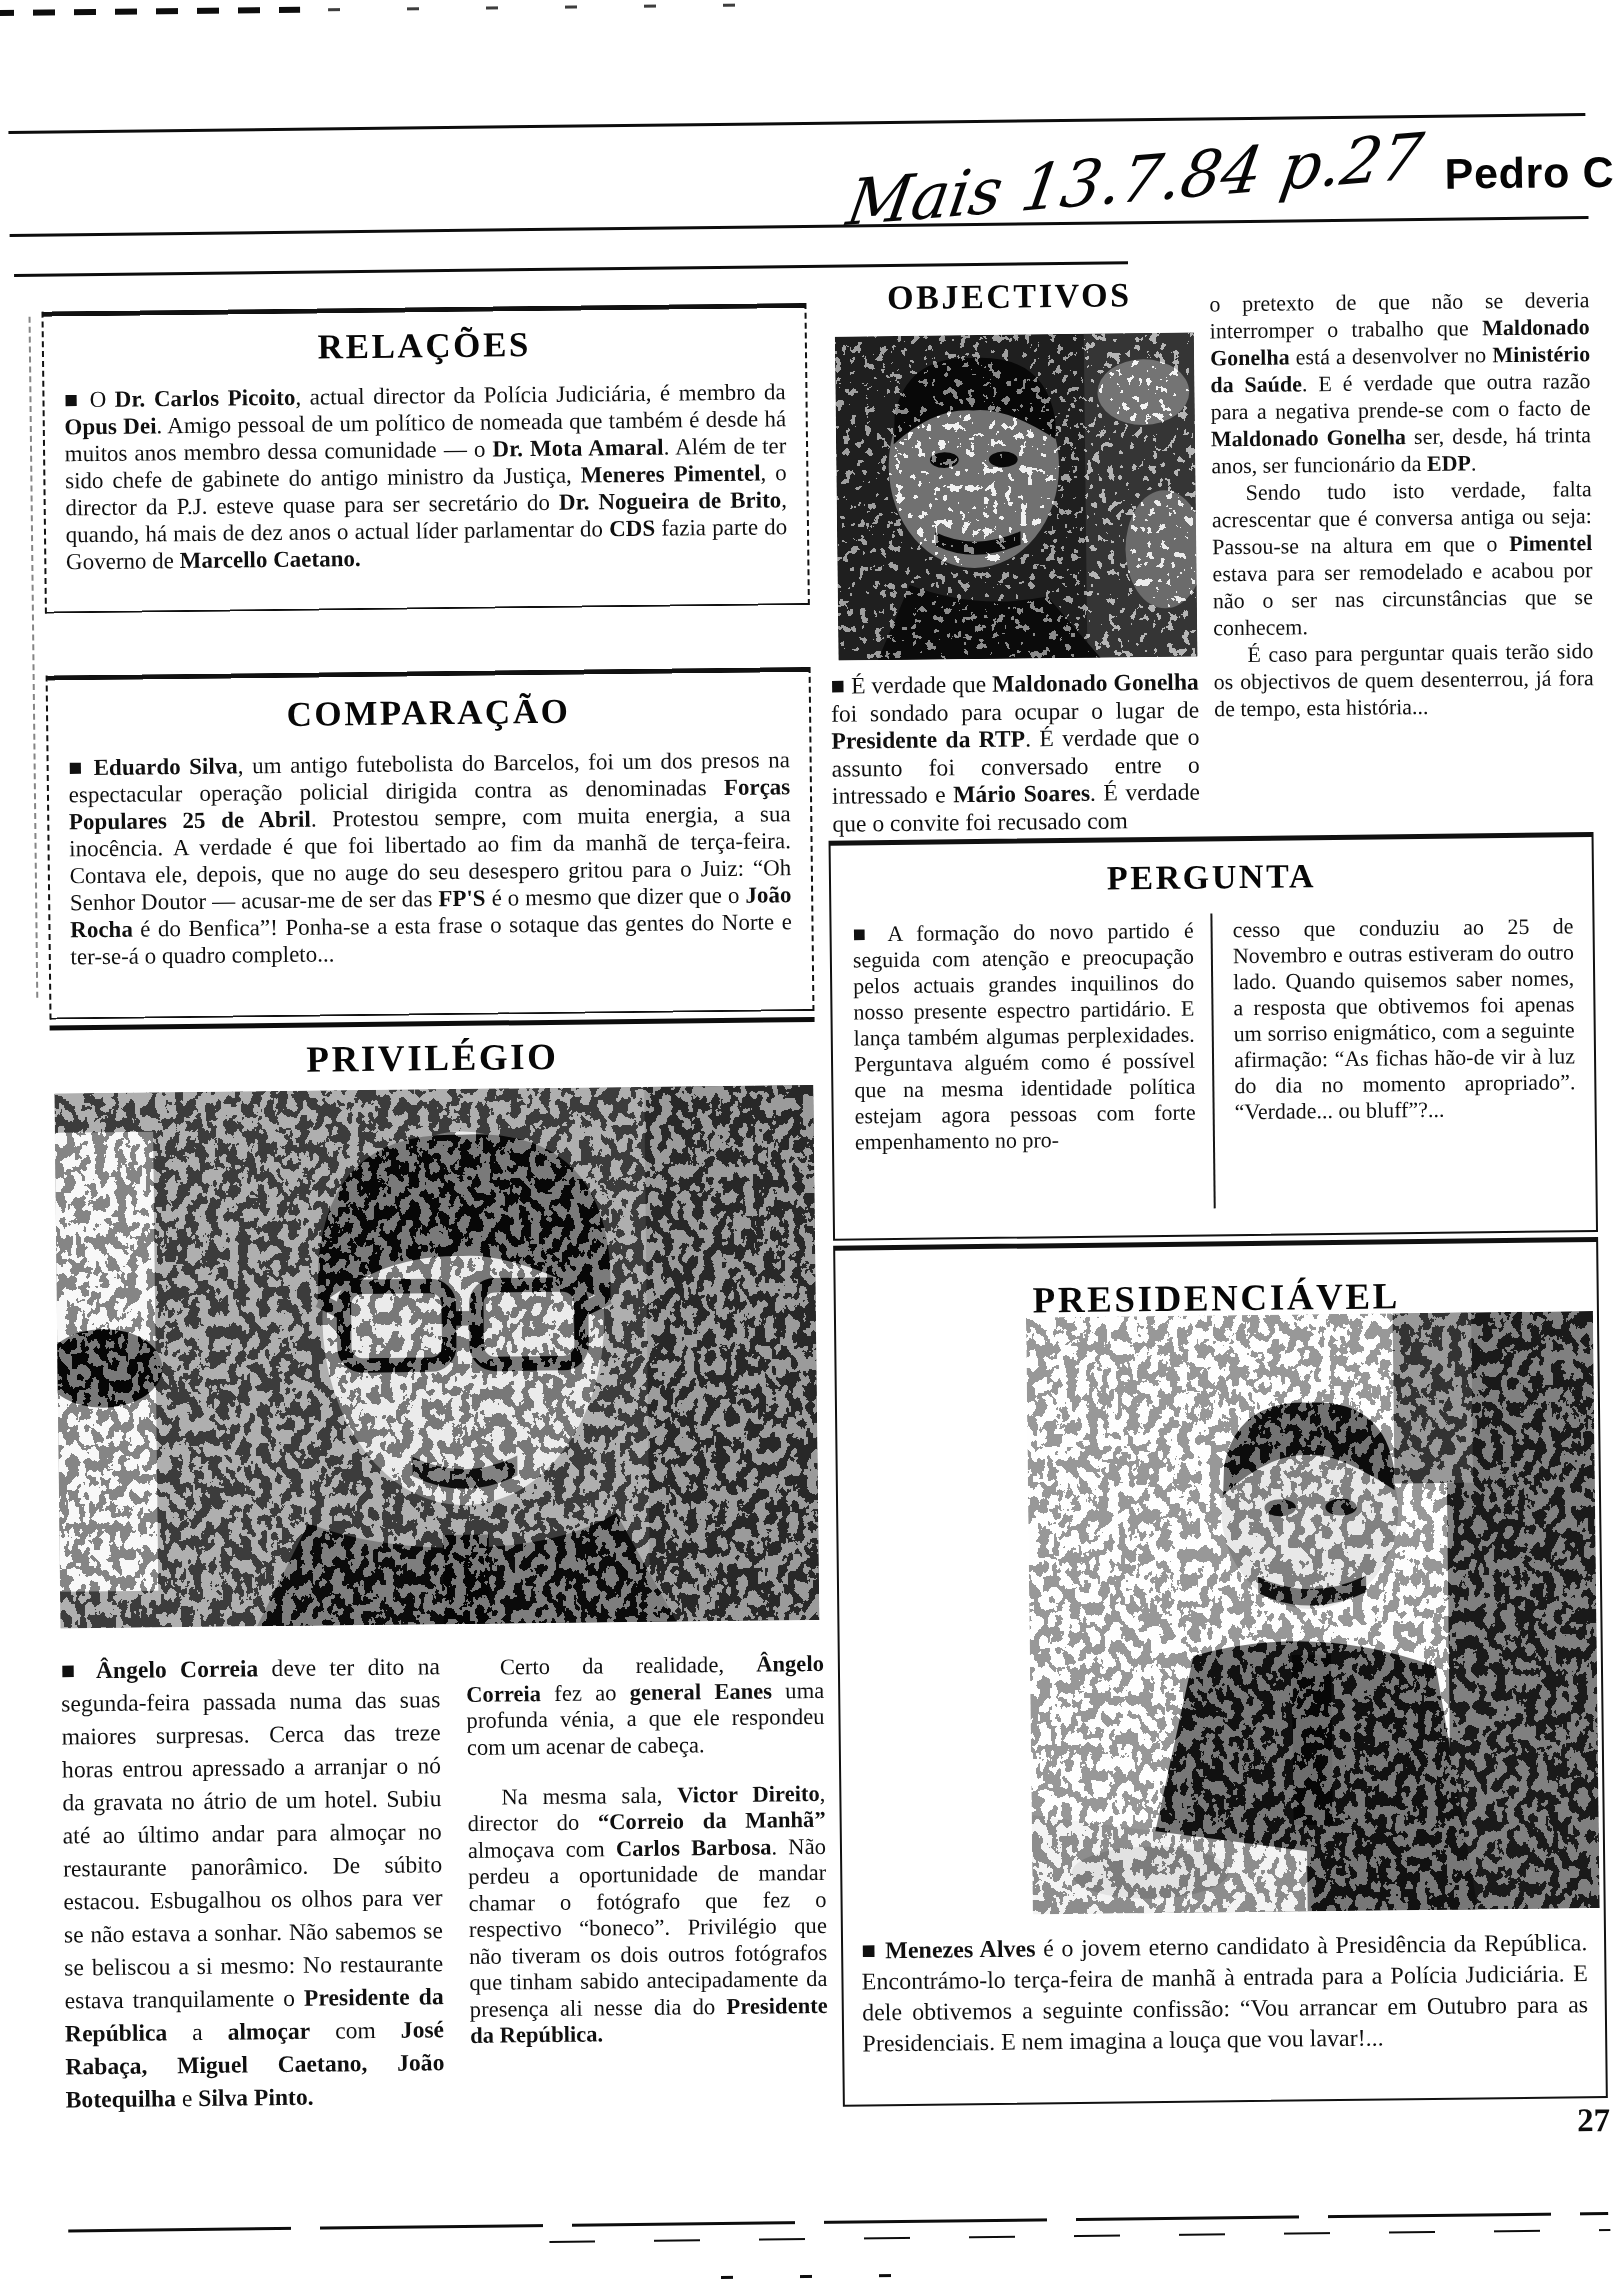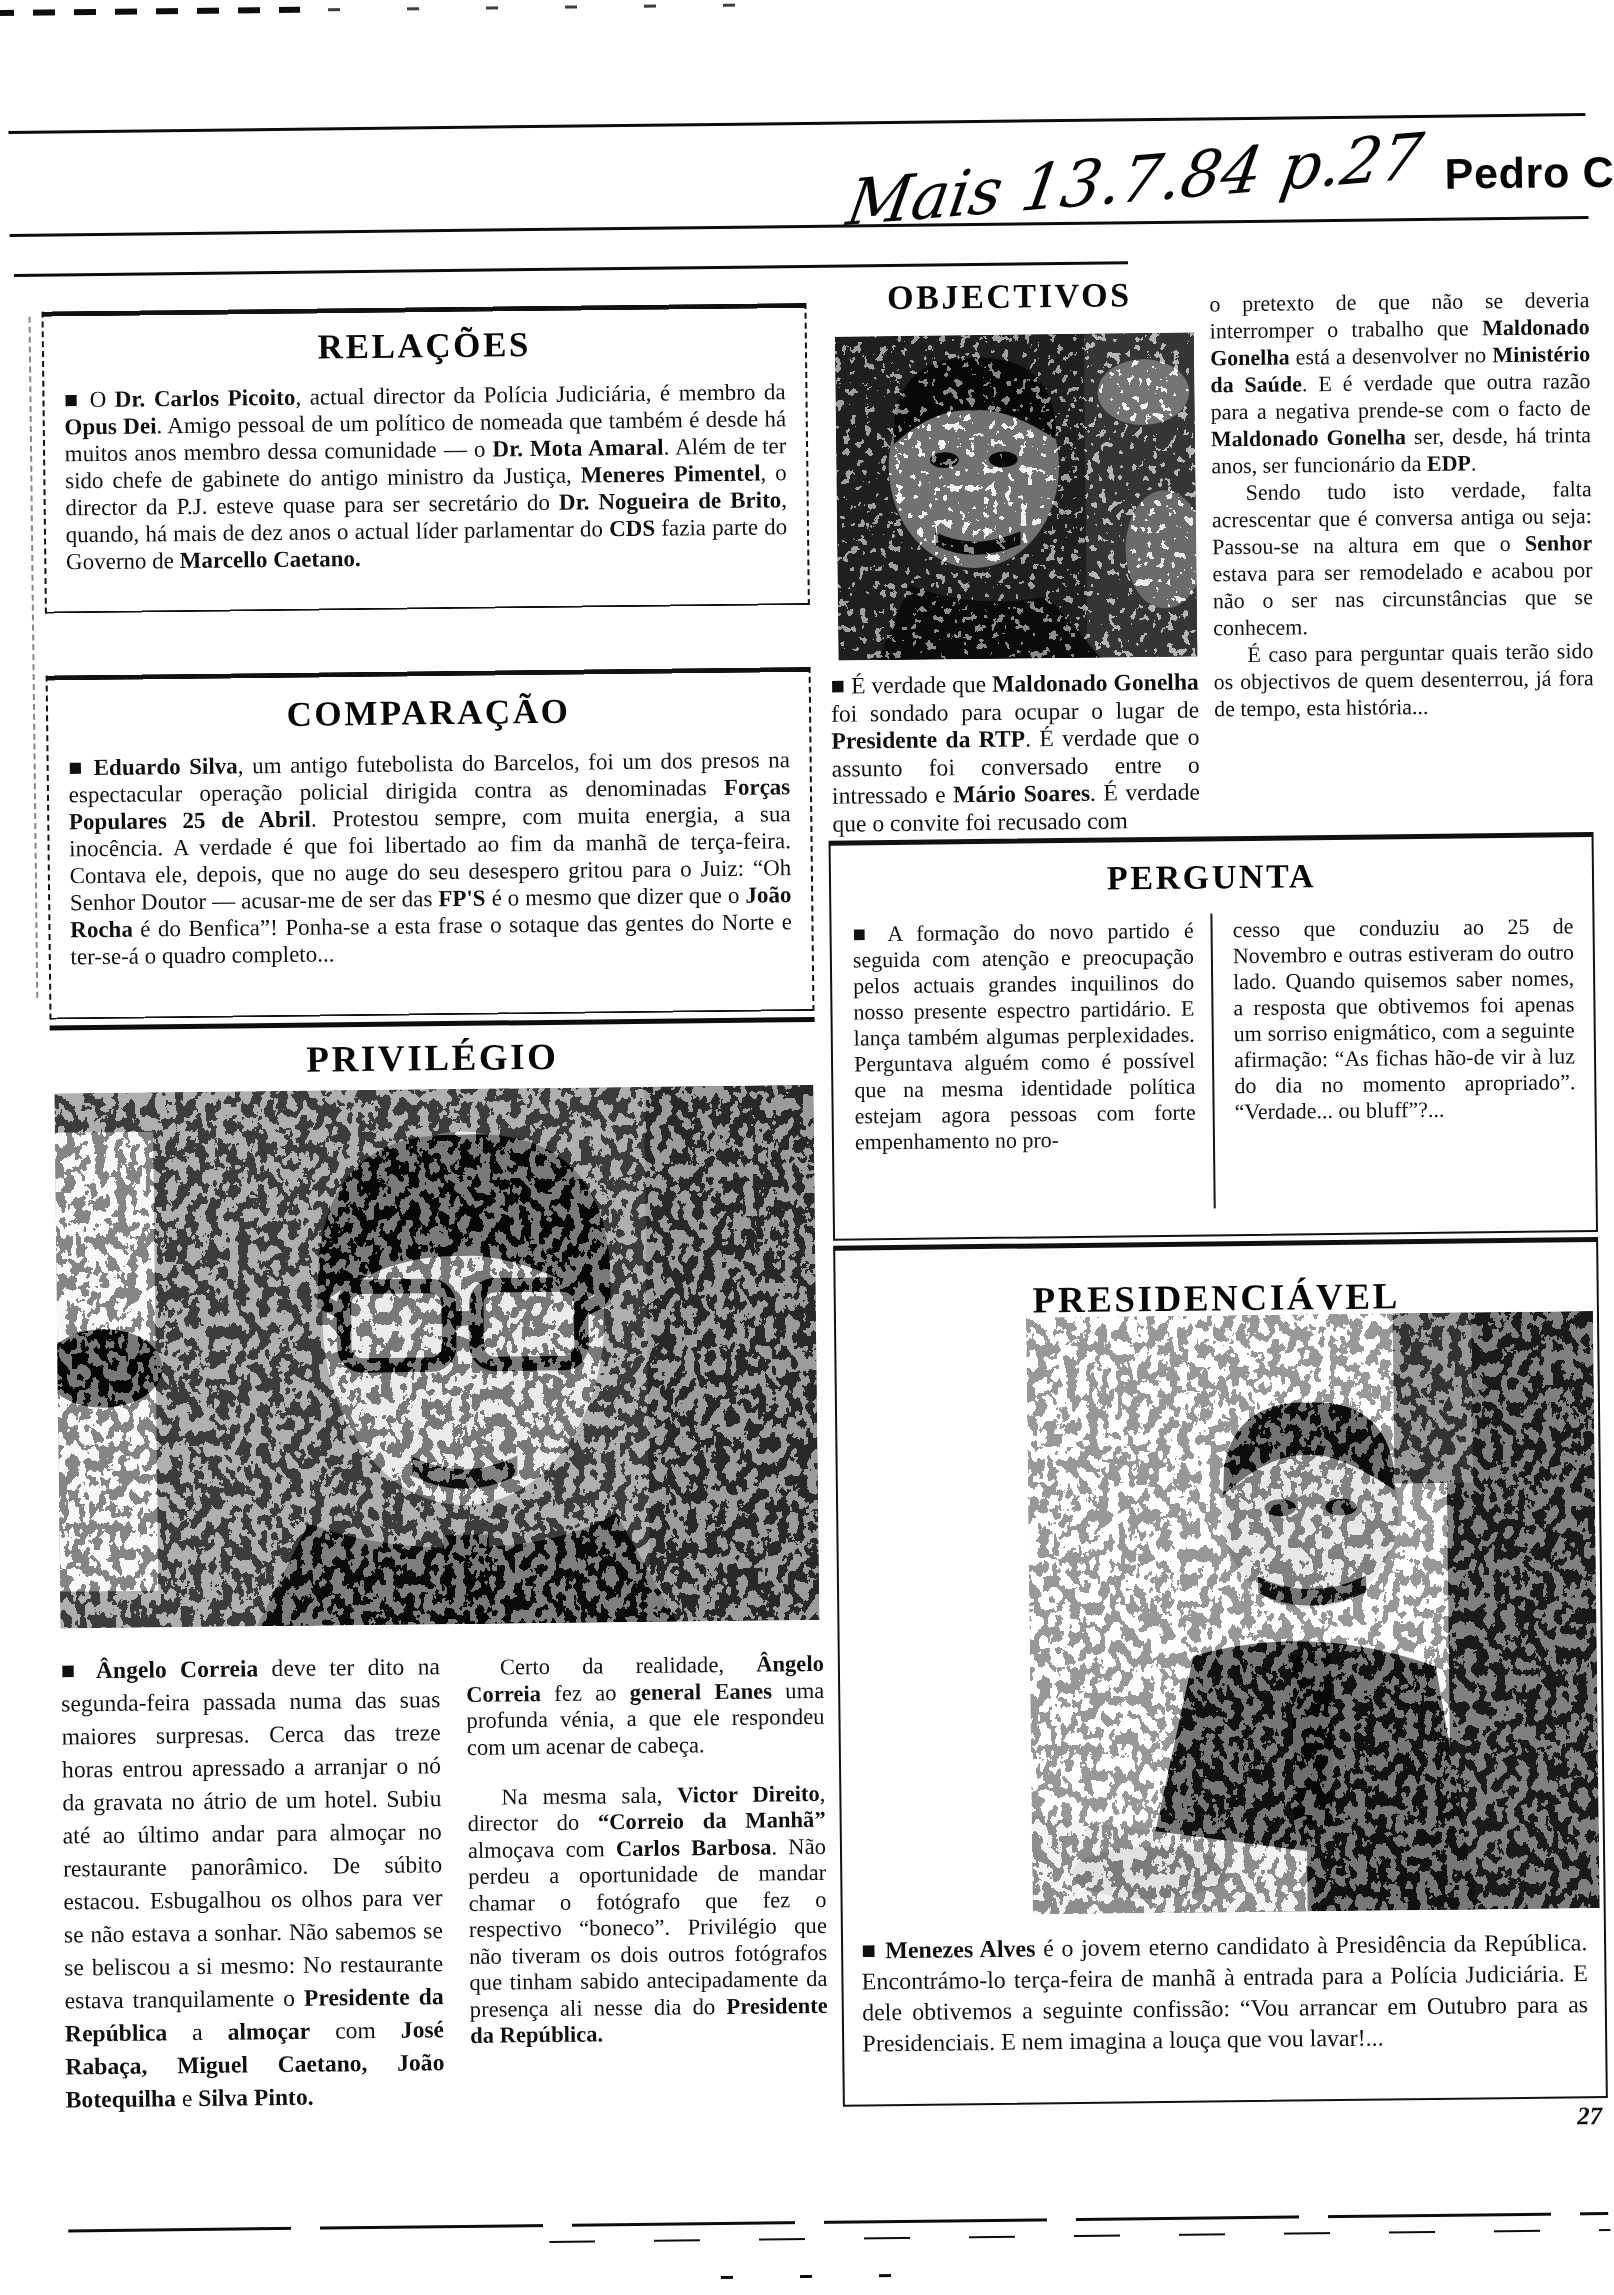--- a/index.html
+++ b/index.html
@@ -13,21 +13,21 @@
   .rule{background:#0d0d0d;}
   .dash-row{background:repeating-linear-gradient(90deg,#0d0d0d 0 22px,transparent 22px 41px);}
   .sparse-row{background:repeating-linear-gradient(90deg,#0d0d0d 0 11.8px,transparent 11.8px 79px);}
   .box{position:absolute;border:2px solid #111;border-top-width:5.2px;background:#fff;}
   .box.dashleft{border-left-style:dashed;border-right-style:dashed;}
   .sec-title{display:block;text-align:center;font-weight:bold;letter-spacing:2.6px;color:#080808;}
   .body-txt{ text-align:justify;color:#101010; }
   .body-txt b{font-weight:bold;}
   .indent{text-indent:34px;}
   .photo-svg{position:absolute;display:block;}
-  .pagenum{font-weight:bold;font-size:25px;font-family:"Liberation Serif",serif;font-style:italic;}
+  .pagenum{font-weight:bold;font-size:33px;font-family:"Liberation Serif",serif;}
   .handwrap{display:flex;align-items:flex-end;gap:22px;}
   .hand-note{
     font-family:"DejaVu Serif",serif;font-style:italic;font-size:63px;
     transform:rotate(-4deg) skewX(-14deg);white-space:nowrap;line-height:1;
     color:#070707;
   }
   .hand-sig{
     font-family:"Liberation Sans",sans-serif;font-weight:bold;font-size:43px;
     line-height:1;padding-bottom:11.8px;letter-spacing:0.7px;white-space:nowrap;color:#050505;
   }
@@ -134,21 +134,21 @@
       <ellipse cx="255" cy="190" rx="22" ry="12" fill="#111"></ellipse>
       <path d="M150 300 Q210 330 280 300 L280 320 Q210 350 150 320 Z" fill="#151515"></path>
       <path d="M60 494 L110 380 Q210 420 320 400 L400 494 Z" fill="#161616"></path>
       <rect width="548" height="494" filter="url(#nz-dark)" opacity="0.5"></rect>
     </svg>
 
     <div class="body-txt" style="position:absolute;left:836px;top:673px;width:368px;font-size:23.6px;line-height:27.5px"><span>■ É verdade que </span><b>Maldonado Gonelha</b><span> foi sondado para ocupar o lugar de </span><b>Presidente da RTP</b><span>. É verdade que o assunto foi conversado entre o intressado e </span><b>Mário Soares</b><span>. É verdade que o convite foi recusado com</span></div>
 
     <div class="abs" style="left:1219px;top:295px;width:380px">
       <div class="body-txt" style="font-size:22px;line-height:27px"><span>o pretexto de que não se deveria interromper o trabalho que </span><b>Maldonado Gonelha</b><span> está a desenvolver no </span><b>Ministério da Saúde</b><span>. E é verdade que outra razão para a negativa prende-se com o facto de </span><b>Maldonado Gonelha</b><span> ser, desde, há trinta anos, ser funcionário da </span><b>EDP</b><span>.</span></div>
-      <div class="body-txt indent" style="font-size:22px;line-height:27px"><span>Sendo tudo isto verdade, falta acrescentar que é conversa antiga ou seja: Passou-se na altura em que o </span><b>Senhor</b><span> estava para ser remodelado e acabou por não o ser nas circunstâncias que se conhecem.</span></div>
+      <div class="body-txt indent" style="font-size:22px;line-height:27px"><span>Sendo tudo isto verdade, falta acrescentar que é conversa antiga ou seja: Passou-se na altura em que o </span><b>Pimentel</b><span> estava para ser remodelado e acabou por não o ser nas circunstâncias que se conhecem.</span></div>
       <div class="body-txt indent" style="font-size:22px;line-height:27px"><span>É caso para perguntar quais terão sido os objectivos de quem desenterrou, já fora de tempo, esta história...</span></div>
     </div>
 
     <div class="box" style="left:832px;top:841px;width:761px;height:393px">
       <span class="sec-title" style="margin-top:17px;font-size:34px">PERGUNTA</span>
       <div style="position:absolute;left:379px;top:72px;width:2px;height:295px" class="col-divider"></div>
       <div class="body-txt" style="position:absolute;left:21px;top:76px;width:341px;font-size:22px;line-height:26px"><span>■ A formação do novo partido é seguida com atenção e preocupação pelos actuais grandes inquilinos do nosso presente espectro partidário. E lança também algumas perplexidades. Perguntava alguém como é possível que na mesma identidade política estejam agora pessoas com forte empenhamento no pro-</span></div>
       <div class="body-txt" style="position:absolute;left:401px;top:76px;width:341px;font-size:22px;line-height:26px"><span>cesso que conduziu ao 25 de Novembro e outras estiveram do outro lado. Quando quisemos saber nomes, a resposta que obtivemos foi apenas um sorriso enigmático, com a seguinte afirmação: “As fichas hão-de vir à luz do dia no momento apropriado”. “Verdade... ou bluff”?...</span></div>
     </div>
 

